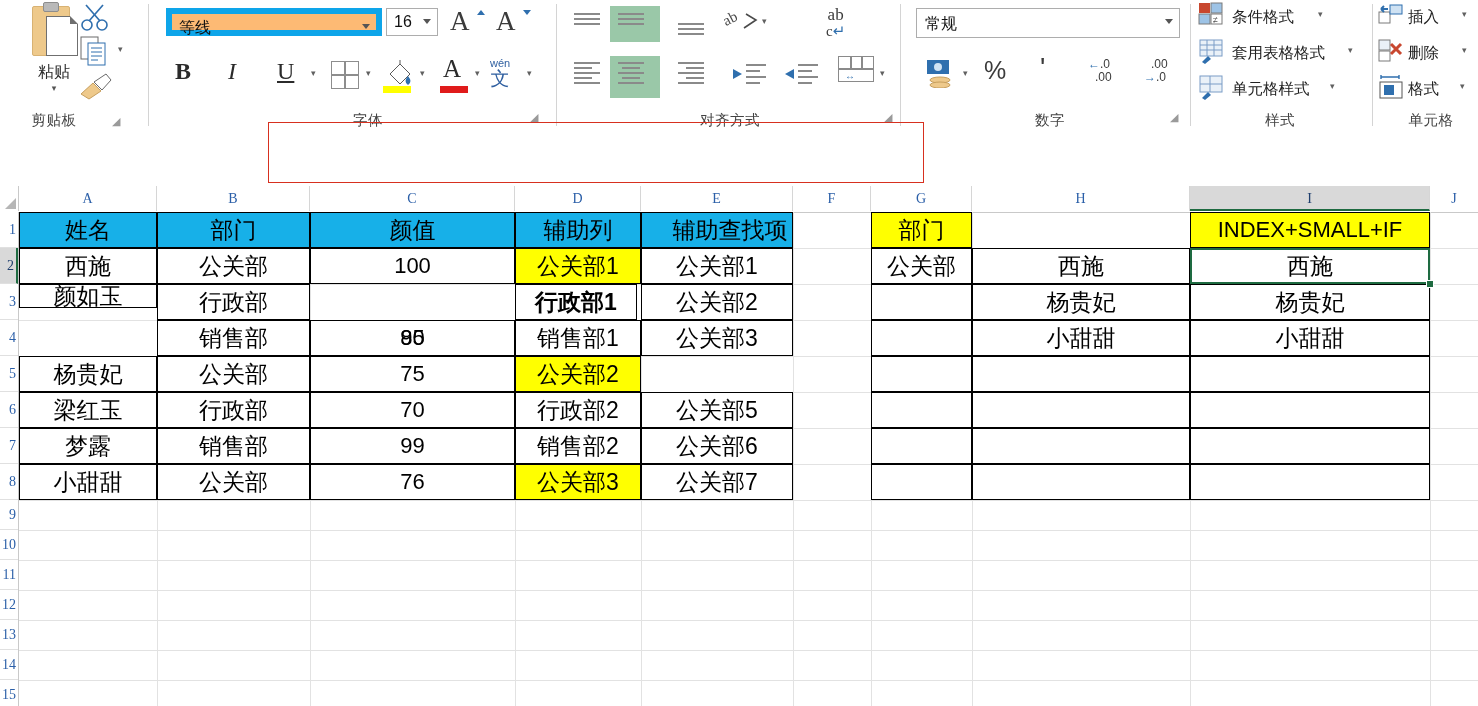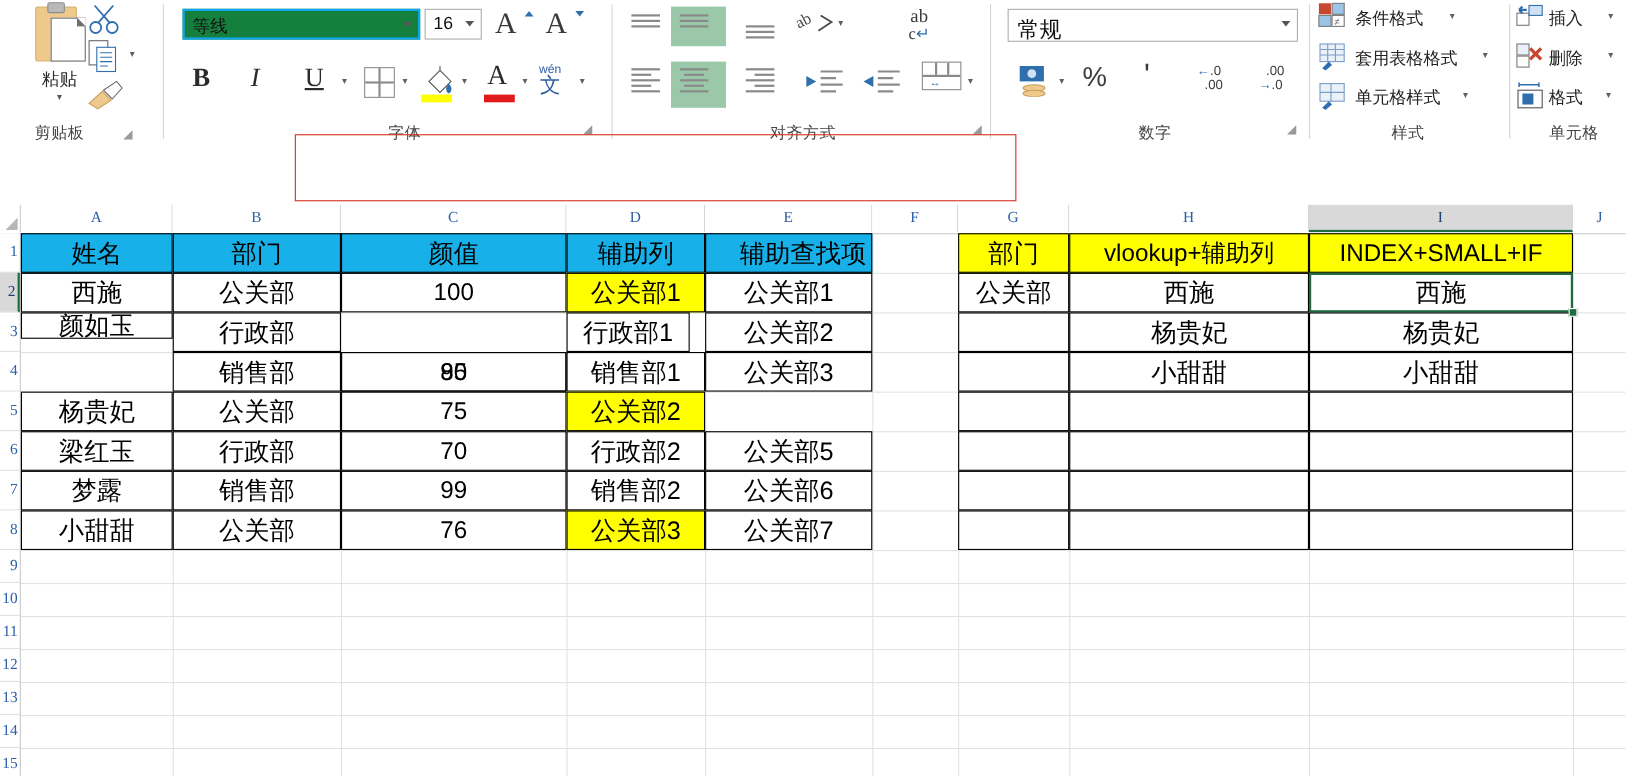--- a/index.html
+++ b/index.html
@@ -28,21 +28,21 @@
   .paste-page:after{content:"";position:absolute;right:-1px;top:-1px;border-width:0 8px 8px 0;border-style:solid;border-color:#fff #fff #6f6f6f #6f6f6f;}
   .paste-label{font-size:16px;color:#2b2b2b;margin-top:2px;text-align:center;}
   .paste-caret{font-size:9px;color:#555;line-height:8px;margin-top:1px;}
   .scissors{position:absolute;left:78px;top:2px;width:34px;height:30px;}
   .copy-ico{position:absolute;left:80px;top:36px;width:30px;height:32px;}
   .brush-ico{position:absolute;left:76px;top:72px;width:38px;height:30px;}
   .mini-caret{position:absolute;font-size:9px;color:#606060;}
 
   
   .fontbox{position:absolute;left:166px;top:8px;width:216px;height:28px;
-    border:2px solid #0ea5e9;background:#15803d;box-sizing:border-box;}
+    border:6px solid #0ea5e9;background:#fdba74;box-sizing:border-box;}
   .fontbox .t{position:absolute;left:7px;top:4px;font-size:16px;color:#111;}
   .sizebox{position:absolute;left:386px;top:8px;width:52px;height:28px;
     border:1px solid #adadad;background:#fff;box-sizing:border-box;}
   .sizebox .t{position:absolute;left:7px;top:4px;font-size:16px;color:#111;}
   .cbcaret{position:absolute;right:6px;top:10px;width:0;height:0;
     border-left:4px solid transparent;border-right:4px solid transparent;border-top:5px solid #555;}
   .growA,.shrinkA{position:absolute;top:6px;font-size:27px;color:#3b3b3b;font-family:"Liberation Serif",serif;}
   .growA{left:450px;}.shrinkA{left:496px;}
   .caretblue{position:absolute;width:0;height:0;border-left:4px solid transparent;border-right:4px solid transparent;}
 
@@ -64,21 +64,21 @@
   
   .algn{position:absolute;}
   .algn .bars{position:relative;width:26px;height:18px;}
   .algn .bars i{position:absolute;left:0;height:2px;background:#8a8a8a;display:block;}
   .algn-hl{background:#9ac8a8;}
   .wrapico{position:absolute;left:722px;top:4px;}
   .mergeico{position:absolute;left:838px;top:56px;width:36px;height:26px;border:1.5px solid #8a8a8a;box-sizing:border-box;}
 
   
   .numbox{position:absolute;left:916px;top:8px;width:264px;height:30px;border:1px solid #adadad;background:#fff;box-sizing:border-box;}
-  .numbox .t{position:absolute;left:8px;top:5px;font-size:20px;color:#111;}
+  .numbox .t{position:absolute;left:8px;top:5px;font-size:16px;color:#111;}
   .numico{position:absolute;font-size:25px;color:#3b3b3b;}
   .dec-ico{position:absolute;font-size:12px;color:#3b3b3b;line-height:13px;text-align:left;}
 
   
   .menuitem{position:absolute;font-size:15.5px;color:#222;white-space:nowrap;}
   .menuicon{position:absolute;width:26px;height:26px;}
 
   
   .fbrow{position:absolute;left:0;top:136px;width:1478px;height:50px;background:#fff;}
   .namebox{position:absolute;left:-36px;top:144px;width:152px;height:28px;border:1px solid #c6c6c6;background:#fff;box-sizing:border-box;}
@@ -445,36 +445,35 @@
       <div class="gl-h" style="top:438px;"></div>
         <div class="gl-h" style="top:468px;"></div>
 
       <div class="cell bd hdrblue" style="left:0px;width:138px;top:0px;height:36px;">姓名</div>
       <div class="cell bd hdrblue" style="left:138px;width:153px;top:0px;height:36px;">部门</div>
       <div class="cell bd hdrblue" style="left:291px;width:205px;top:0px;height:36px;">颜值</div>
       <div class="cell bd hdrblue" style="left:496px;width:126px;top:0px;height:36px;">辅助列</div>
       <div class="cell bd hdrblue" style="left:622px;width:152px;top:0px;height:36px;padding-left:26px;">辅助查找项</div>
 
       <div class="cell bd hdryellow" style="left:852px;width:101px;top:0px;height:36px;">部门</div>
-      <div class="cell bd hdryellow latin" style="left:953px;width:218px;top:0px;height:36px;">vlookup+辅助列</div>
       <div class="cell bd hdryellow latin" style="left:1171px;width:240px;top:0px;height:36px;">INDEX+SMALL+IF</div>
 
       <div class="cell bd" style="left:0px;width:138px;top:36px;height:36px;">西施</div>
       <div class="cell bd" style="left:138px;width:153px;top:36px;height:36px;">公关部</div>
       <div class="cell bd latin" style="left:291px;width:205px;top:36px;height:36px;">100</div>
       <div class="cell bd fillyellow" style="left:496px;width:126px;top:36px;height:36px;">公关部1</div>
       <div class="cell bd" style="left:622px;width:152px;top:36px;height:36px;">公关部1</div>
       <div class="cell bd" style="left:852px;width:101px;top:36px;height:36px;">公关部</div>
       <div class="cell bd" style="left:953px;width:218px;top:36px;height:36px;">西施</div>
       <div class="cell bd" style="left:1171px;width:240px;top:36px;height:36px;">西施</div>
 
       <div class="cell bd" style="left:0px;width:138px;top:72px;height:24px;">颜如玉</div>
       <div class="cell bd" style="left:138px;width:153px;top:72px;height:36px;">行政部</div>
       <div class="cell bd latin" style="left:291px;width:205px;top:72px;height:36px;margin-top:36px;">80</div>
-      <div class="cell bd" style="left:496px;width:112px;top:72px;height:36px;">行政部1</div>
+      <div class="cell bd" style="left:496px;width:122px;top:72px;height:36px;font-weight:bold;">行政部1</div>
       <div class="cell bd" style="left:622px;width:152px;top:72px;height:36px;">公关部2</div>
       <div class="cell bd" style="left:852px;width:101px;top:72px;height:36px;"></div>
       <div class="cell bd" style="left:953px;width:218px;top:72px;height:36px;">杨贵妃</div>
       <div class="cell bd" style="left:1171px;width:240px;top:72px;height:36px;">杨贵妃</div>
 
       <div class="cell bd" style="left:138px;width:153px;top:108px;height:36px;">销售部</div>
       <div class="cell bd latin" style="left:291px;width:205px;top:108px;height:36px;">95</div>
       <div class="cell bd" style="left:496px;width:126px;top:108px;height:36px;">销售部1</div>
       <div class="cell bd" style="left:622px;width:152px;top:108px;height:36px;">公关部3</div>
       <div class="cell bd" style="left:852px;width:101px;top:108px;height:36px;"></div>

